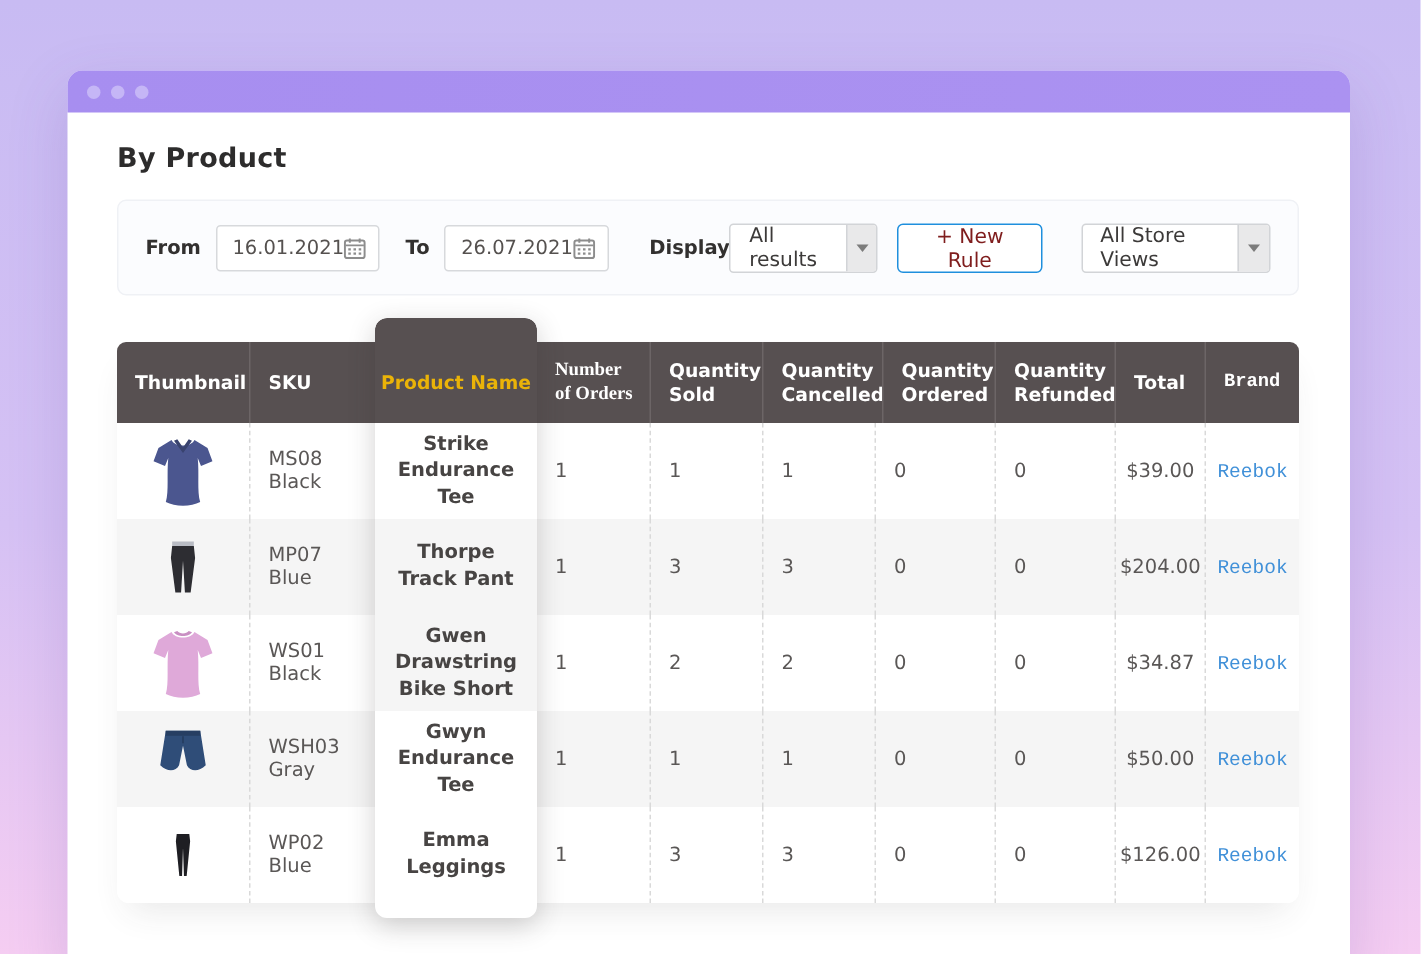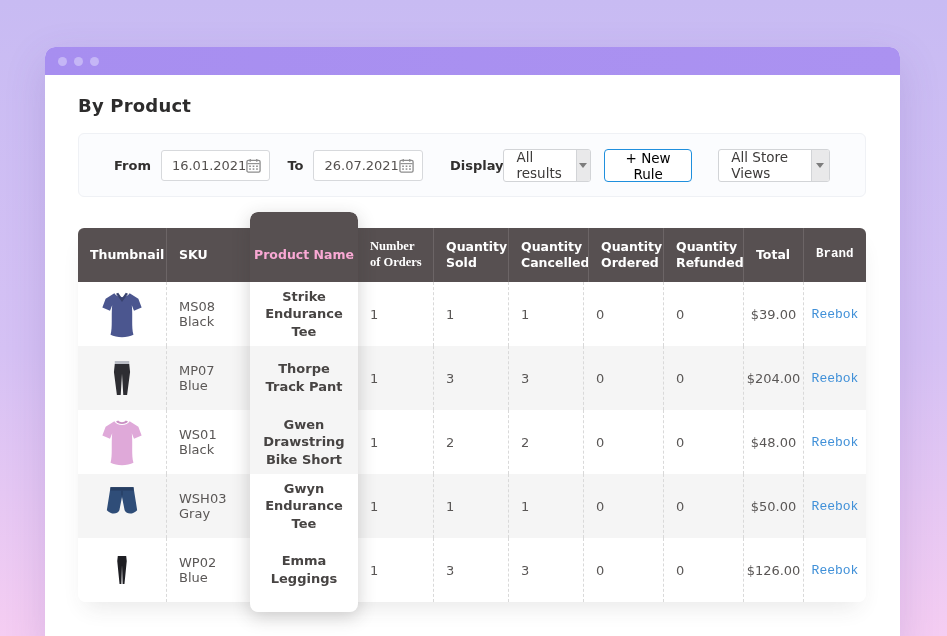--- a/index.html
+++ b/index.html
@@ -37,21 +37,21 @@
   }
 
   
   .filterbar {
     margin-top: 17px;
     height: 64px;
     background: #fbfcfe;
     border: 1px solid #eff1f5;
     border-radius: 6px;
     display: flex; align-items: center;
-    padding: 0 35px;
+    padding: 0 18px;
   }
   .flabel { font-size: 13px; font-weight: bold; color: #32302f; }
   .date-field {
     display: flex; align-items: center; justify-content: space-between;
     width: 117px; height: 31px;
     margin-left: 10px;
     background: #fff;
     border: 1px solid #d7d9dc; border-radius: 3px;
     padding: 0 8px 0 10px;
     font-size: 13px; color: #55514f;
@@ -81,21 +81,21 @@
     border-left: 4px solid transparent;
     border-right: 4px solid transparent;
     border-top: 5px solid #7c7c7c;
   }
   .new-rule-btn {
     margin-left: 13px;
     height: 33px;
     padding: 0 15px;
     background: #fff;
     border: 1px solid #1f8fdd; border-radius: 4px;
-    color: #000000;
+    color: #7f1d1d;
     font-size: 13.5px;
     font-family: inherit;
     cursor: pointer;
     text-align: center;
   }
   .store-views { margin-left: 26px; }
 
   
   .table-wrap { position: relative; margin-top: 31px; width: 788px; }
   .table-clip {
@@ -153,21 +153,21 @@
     box-shadow: 0 5px 18px rgba(50,45,45,0.22);
     overflow: hidden;
     z-index: 3;
   }
   .pname-head {
     height: 70px;
     background: #575051;
     border-radius: 8px 8px 0 0;
     display: flex; align-items: center; justify-content: center;
     padding-top: 14px;
-    color: #f9a8d4; font-size: 12.5px; font-weight: bold;
+    color: #eab308; font-size: 12.5px; font-weight: bold;
   }
   .pname-cell {
     height: 64px;
     display: flex; align-items: center; justify-content: center;
     text-align: center;
     padding: 0 9px;
     font-size: 13px; font-weight: bold; color: #474443;
     line-height: 1.35;
     background: #ffffff;
   }
@@ -308,21 +308,21 @@
               <path d="M14.5 3.2 C16 6.2 24 6.2 25.5 3.2 L23.5 2.4 C22 4.4 18 4.4 16.5 2.4 Z" fill="#c98fc3"></path>
             </svg>
           </div>
           <div class="td c-sku">WS01 Black</div>
           <div class="td c-pname"></div>
           <div class="td c-orders">1</div>
           <div class="td c-qsold">2</div>
           <div class="td c-qord">2</div>
           <div class="td c-qcan">0</div>
           <div class="td c-qref">0</div>
-          <div class="td c-total">$48.00</div>
+          <div class="td c-total">$34.87</div>
           <div class="td c-brand">
               <a href="#" class="brand-link">Reebok</a>
             </div>
         </div>
 
         <div class="trow striped">
           <div class="td c-thumb">
             <svg width="44" height="46" viewBox="0 0 40 44">
               <path d="M9 4 H31 L34.5 26 C30 30.5 24.5 30 22.5 26 L20 13.5 L17.5 26 C15.5 30 10 30.5 5.5 26 Z" fill="#2f4d78"></path>
               <rect x="9" y="4" width="22" height="3.2" fill="#263e62"></rect>

